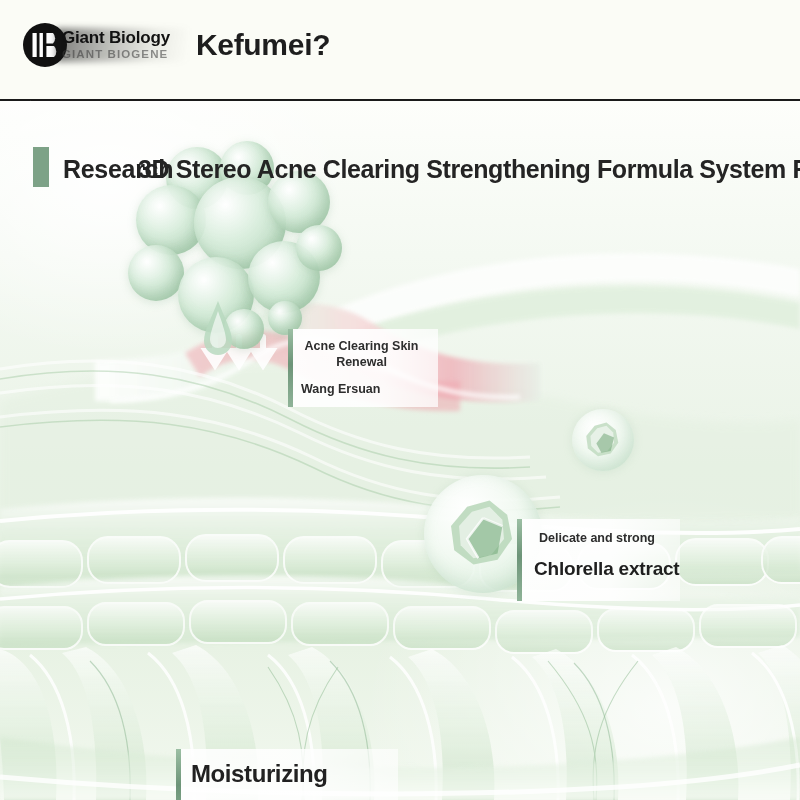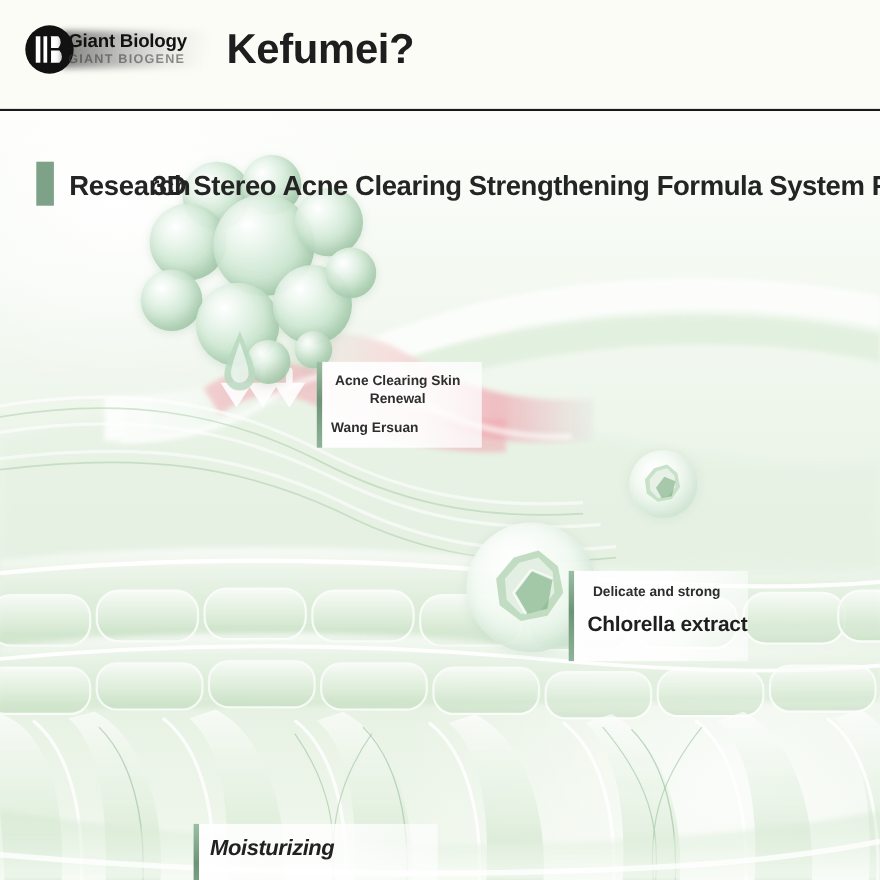--- a/index.html
+++ b/index.html
@@ -30,21 +30,21 @@
     font-size:17px;font-weight:700;color:#111;letter-spacing:-.2px;
     position:relative;z-index:3;
   }
   .logo-sub{
     font-size:11.5px;font-weight:700;letter-spacing:1.1px;color:#3a3a3a;
     margin-top:3px;opacity:.55;filter:blur(.7px);
     position:relative;z-index:3;
   }
 
   .header-title{
-    margin-left:36px;font-size:38px;font-weight:700;color:#1e1e1e;letter-spacing:-.3px;
+    margin-left:26px;font-size:30px;font-weight:700;color:#1e1e1e;letter-spacing:-.3px;
     white-space:nowrap;
   }
 
   .rule-h{position:absolute;left:0;top:99px;width:800px;height:2px;background:#1a1a1a;}
   .rule-v{position:absolute;left:30px;top:100px;width:1px;height:700px;background:#2a2a2a;opacity:.9;}
 
   
   .sec-accent{position:absolute;left:33px;top:147px;width:16px;height:40px;background:#7da287;}
   .sec-label{
     position:absolute;left:63px;top:155px;font-size:25px;font-weight:700;color:#242424;
@@ -92,21 +92,21 @@
   #card-acne .t1{position:absolute;left:0;right:8px;top:10px;text-align:center;font-size:12.5px;font-weight:600;color:#2e2e2e;line-height:1.25;}
   #card-acne .t2{position:absolute;left:8px;top:53px;font-size:12.5px;font-weight:600;color:#2e2e2e;}
 
   #card-chlorella{left:517px;top:418px;width:163px;height:82px;}
   #card-chlorella .body{background:linear-gradient(90deg,rgba(255,255,255,.95) 0%,rgba(255,255,255,.92) 55%,rgba(255,255,255,.55) 100%);}
   #card-chlorella .t1{position:absolute;left:17px;top:12px;font-size:12.5px;font-weight:600;color:#2d2d2d;}
   #card-chlorella .t2{position:absolute;left:12px;top:39px;font-size:19px;font-weight:700;color:#1f1f1f;letter-spacing:-.2px;}
 
   #card-moist{left:176px;top:648px;width:222px;height:80px;}
   #card-moist .body{background:linear-gradient(90deg,rgba(255,255,255,.90) 0%,rgba(255,255,255,.84) 55%,rgba(255,255,255,.62) 100%);}
-  #card-moist .t1{position:absolute;left:10px;top:11px;font-size:20px;font-weight:700;color:#212121;letter-spacing:-.4px;font-style:italic;}
+  #card-moist .t1{position:absolute;left:10px;top:11px;font-size:24px;font-weight:700;color:#212121;letter-spacing:-.4px;}
 </style>
 </head>
 <body>
 
 <div class="page">
 
   <div class="header">
     <div class="header-inner">
 
       <div class="logo-wrap">

